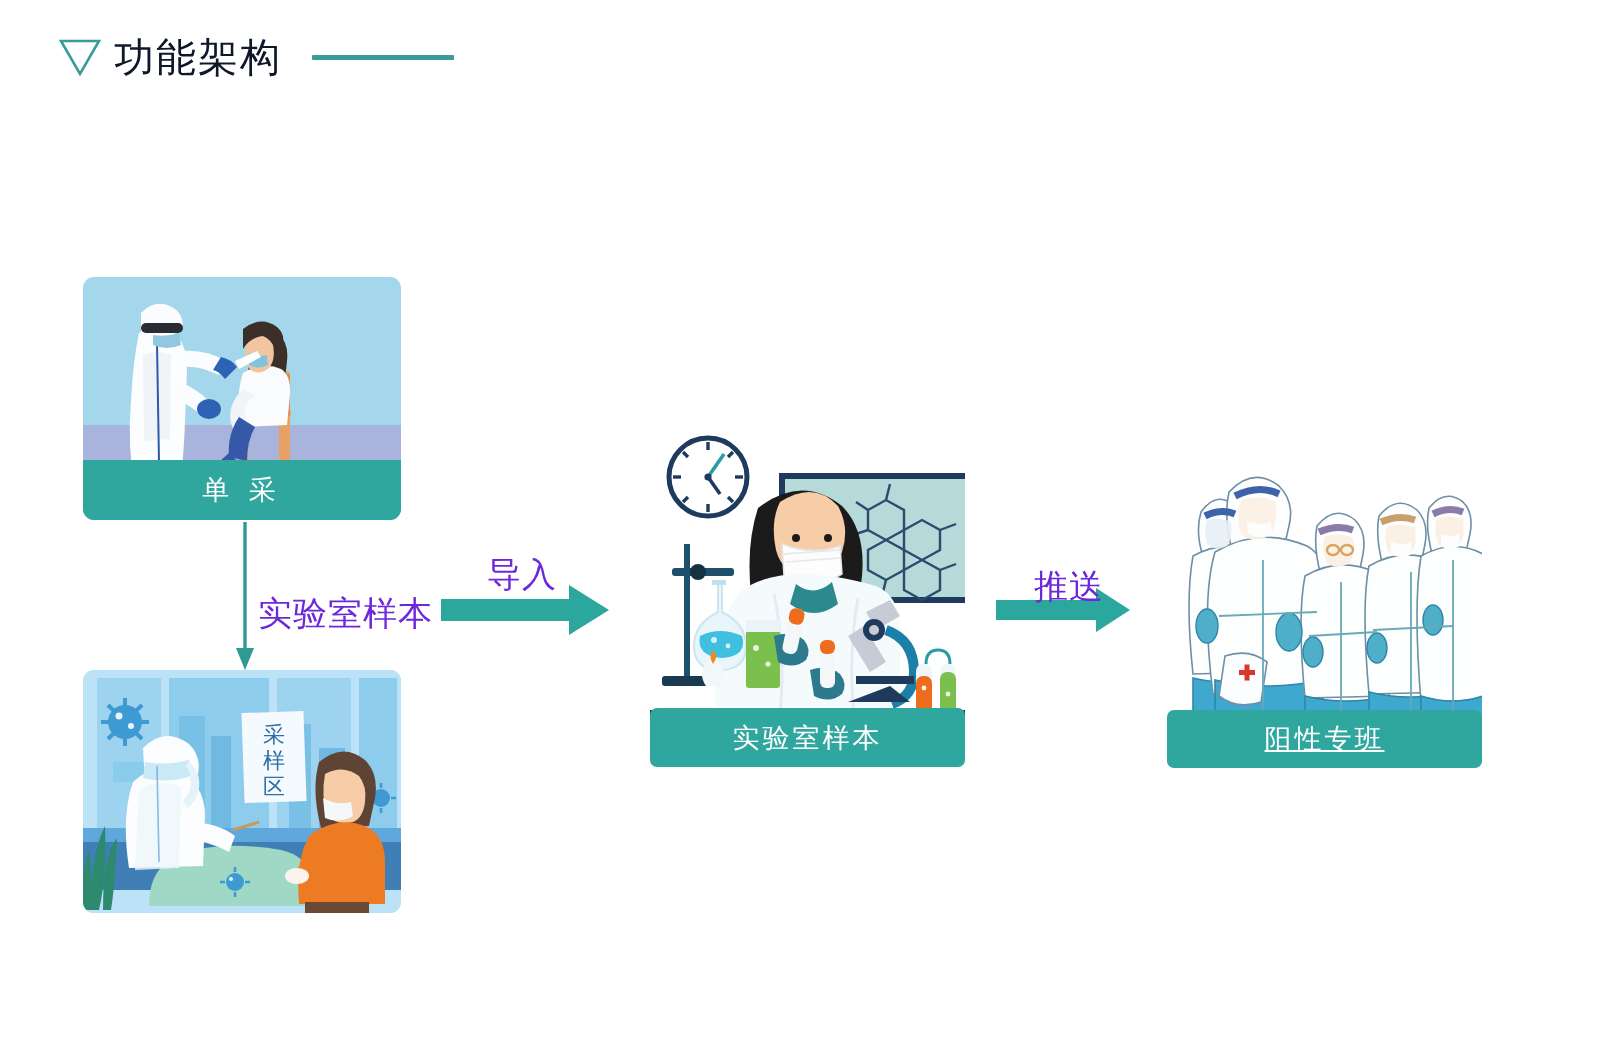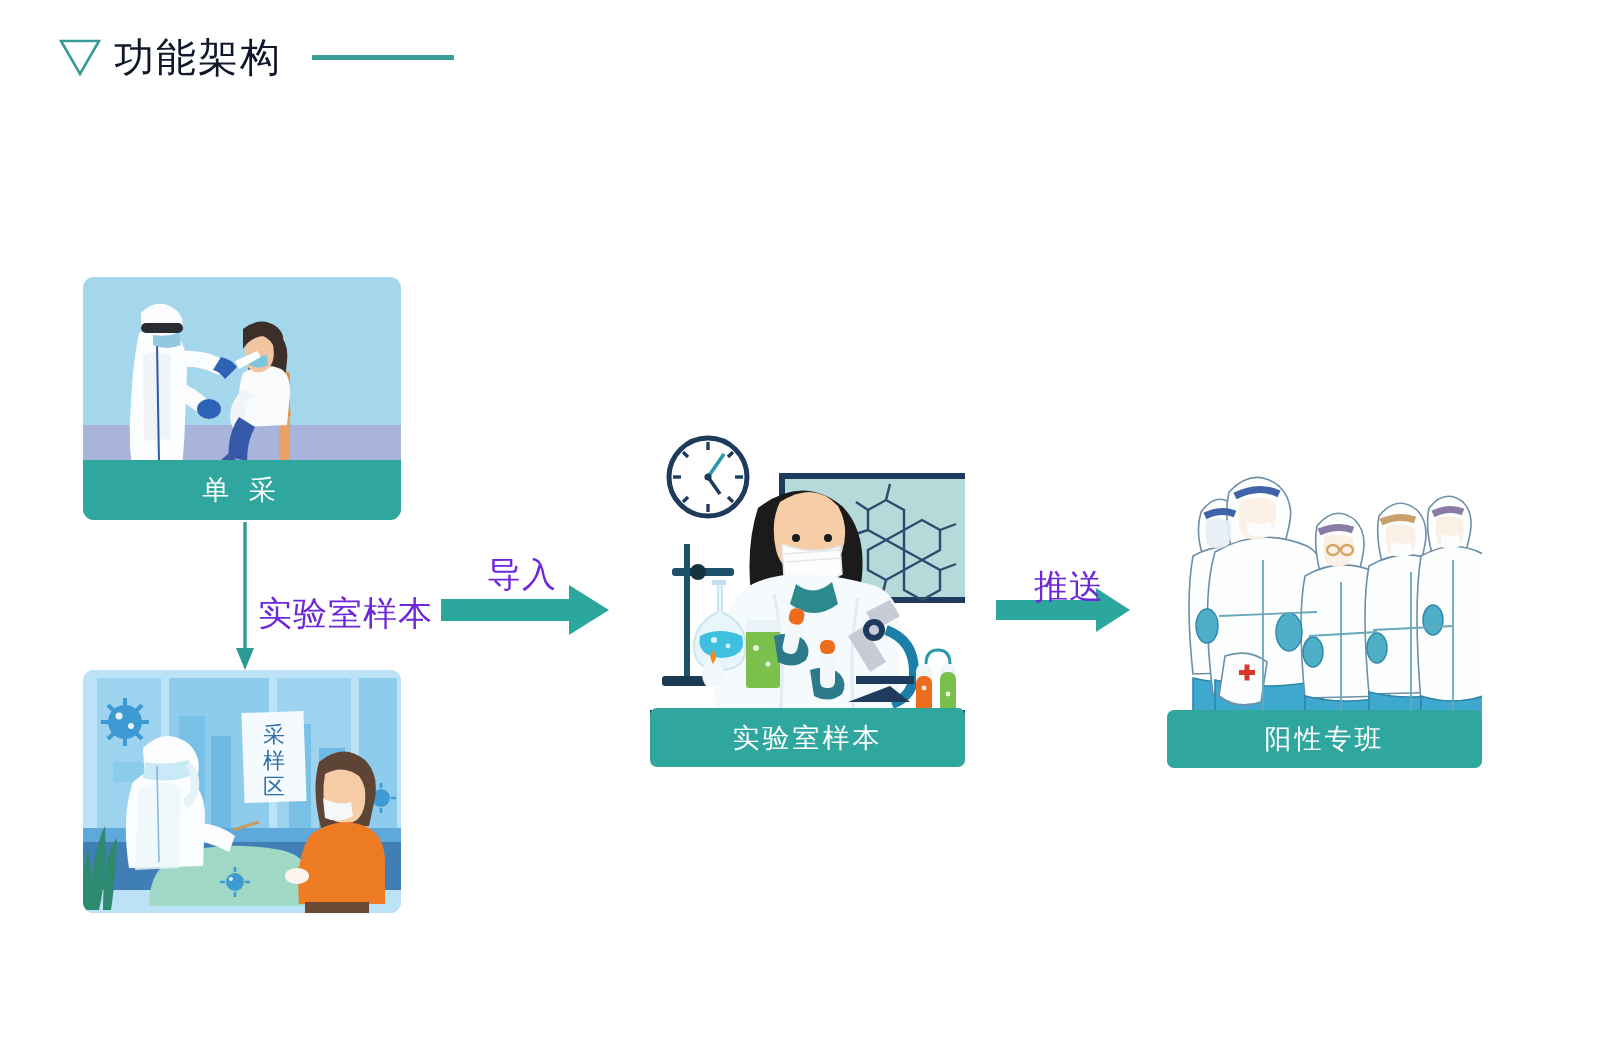--- a/index.html
+++ b/index.html
@@ -106,21 +106,21 @@
   }
 
   
   #card-team {
     position: absolute;
     left: 1167px; top: 440px;
     width: 315px; height: 330px;
   }
   #team-band {
     left: 1167px; top: 710px;
-    width: 315px; height: 58px;
+    width: 315px; height: 58px; text-decoration: underline;
   }
 
   
   .arrow-v-wrap {
     position: absolute;
     left: 233px; top: 522px;
     width: 24px; height: 148px;
   }
   .arrow-label-orange {
     position: absolute;

